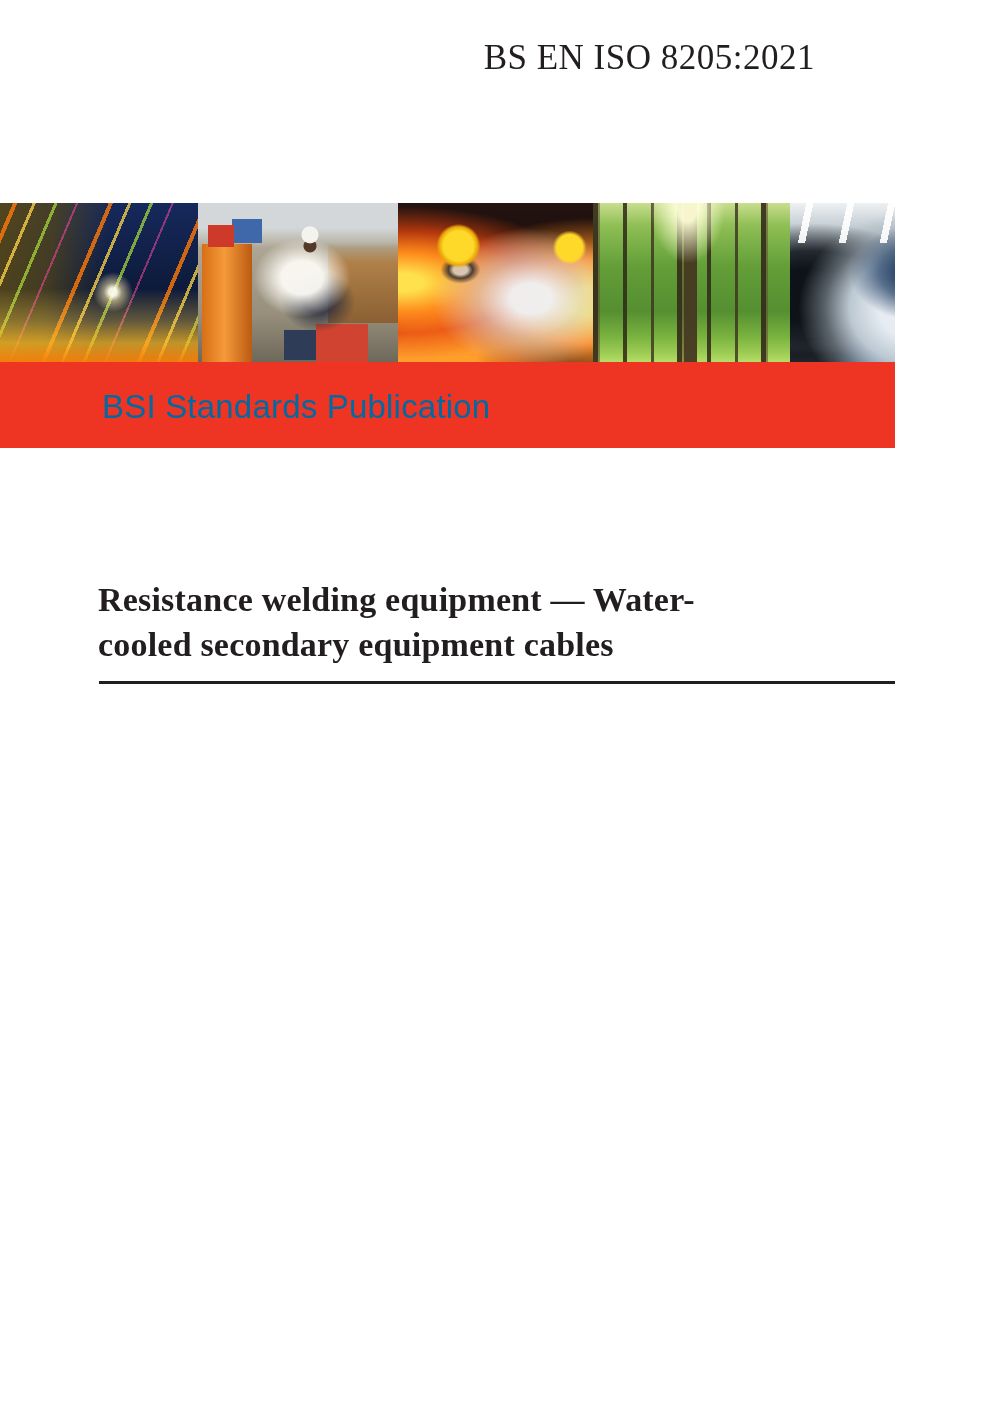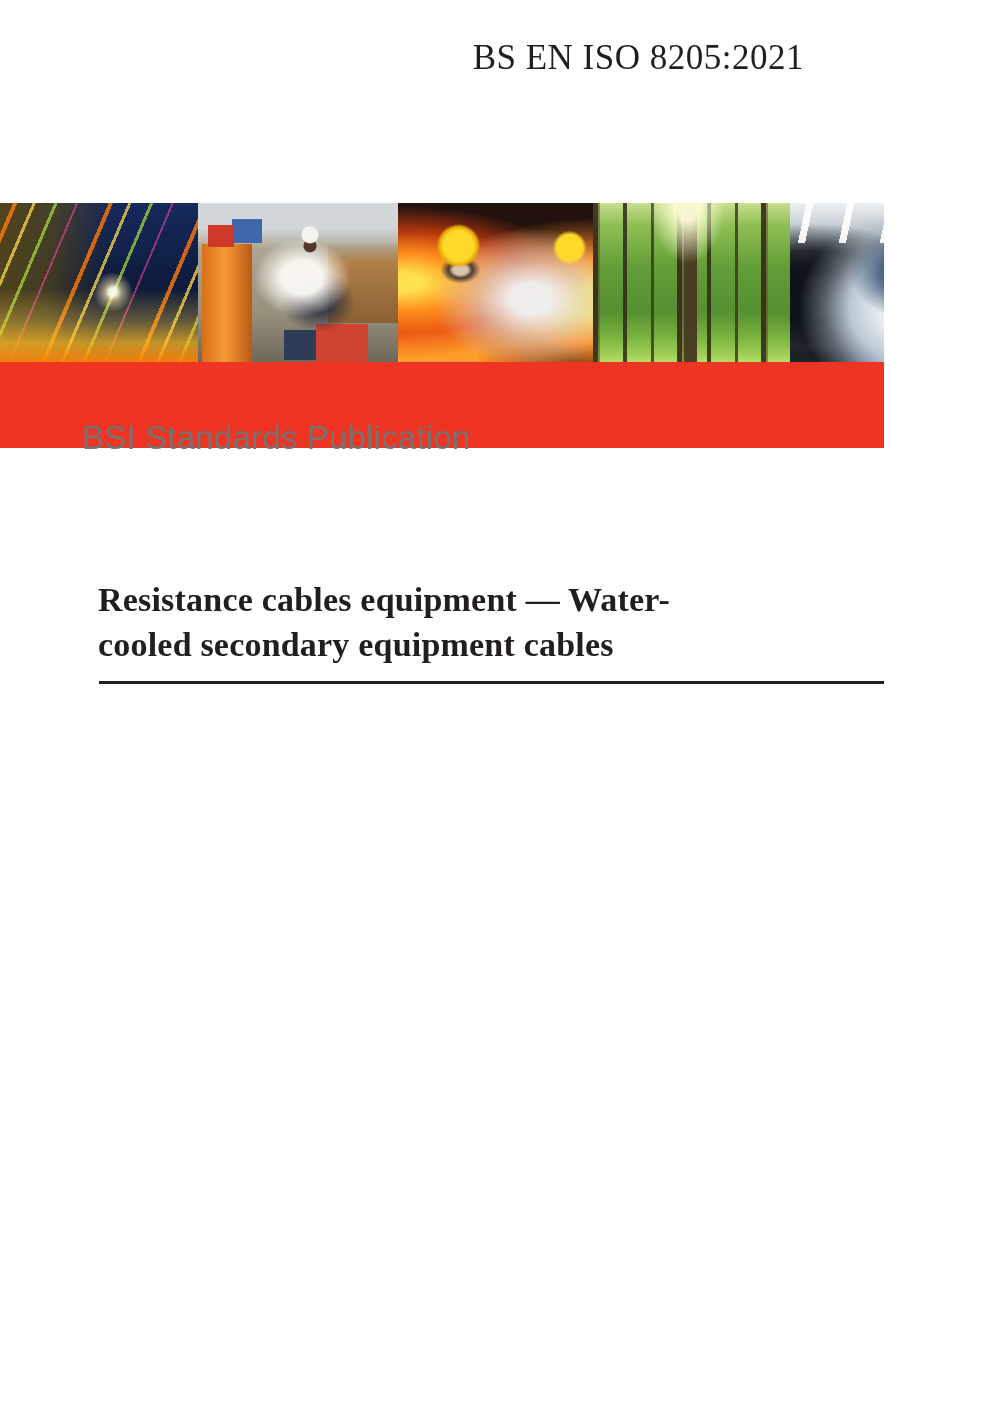--- a/index.html
+++ b/index.html
@@ -4,20 +4,21 @@
 <style>
   html, body { margin: 0; padding: 0; background: #ffffff; }
   .page {
     position: relative;
     width: 884px;
     height: 1403px;
     background: #ffffff;
     overflow: hidden;
     font-family: "Liberation Serif", serif;
     color: #221E1F;
+    padding-left: 11px;
   }
 
   
   .doc-ref {
     position: absolute;
     top: 39px;
     right: 80px;
     font: 35px/1.1 "Liberation Serif", serif;
     color: #221E1F;
     letter-spacing: 0.5px;
@@ -127,27 +128,26 @@
   .banner {
     position: absolute;
     top: 362px;
     left: 0;
     width: 992px;
     height: 86px;
     background: #EE3524;
   }
   .banner-label {
     position: absolute;
-    left: 82px;
+    left: 102px;
     top: 390px;
     font: 33px/33px "Liberation Sans", sans-serif;
-    color: #737373;
+    color: #0369a1;
     white-space: nowrap;
     letter-spacing: 0.2px;
-    margin-top: 31px;
   }
 
   
   .title {
     position: absolute;
     left: 98px;
     top: 577px;
     margin: 0;
     font: bold 34px/45px "Liberation Serif", serif;
     color: #221E1F;
@@ -192,20 +192,20 @@
     <div class="photo p2" aria-label="warehouse worker photo"></div>
     <div class="photo p3" aria-label="firefighters photo"></div>
     <div class="photo p4" aria-label="forest trees photo"></div>
     <div class="photo p5" aria-label="car assembly line photo"></div>
   </div>
 
   <div class="banner" style="background-color: rgb(238, 53, 36);"></div>
   <div class="banner-label">BSI Standards Publication</div>
 
   <h1 class="title">
-    <span>Resistance cables equipment — Water-</span>
+    <span>Resistance welding equipment — Water-</span>
     <span>cooled secondary equipment cables</span>
   </h1>
 
   <div class="rule"></div>
 
 
 </div>
 
 </body></html>

